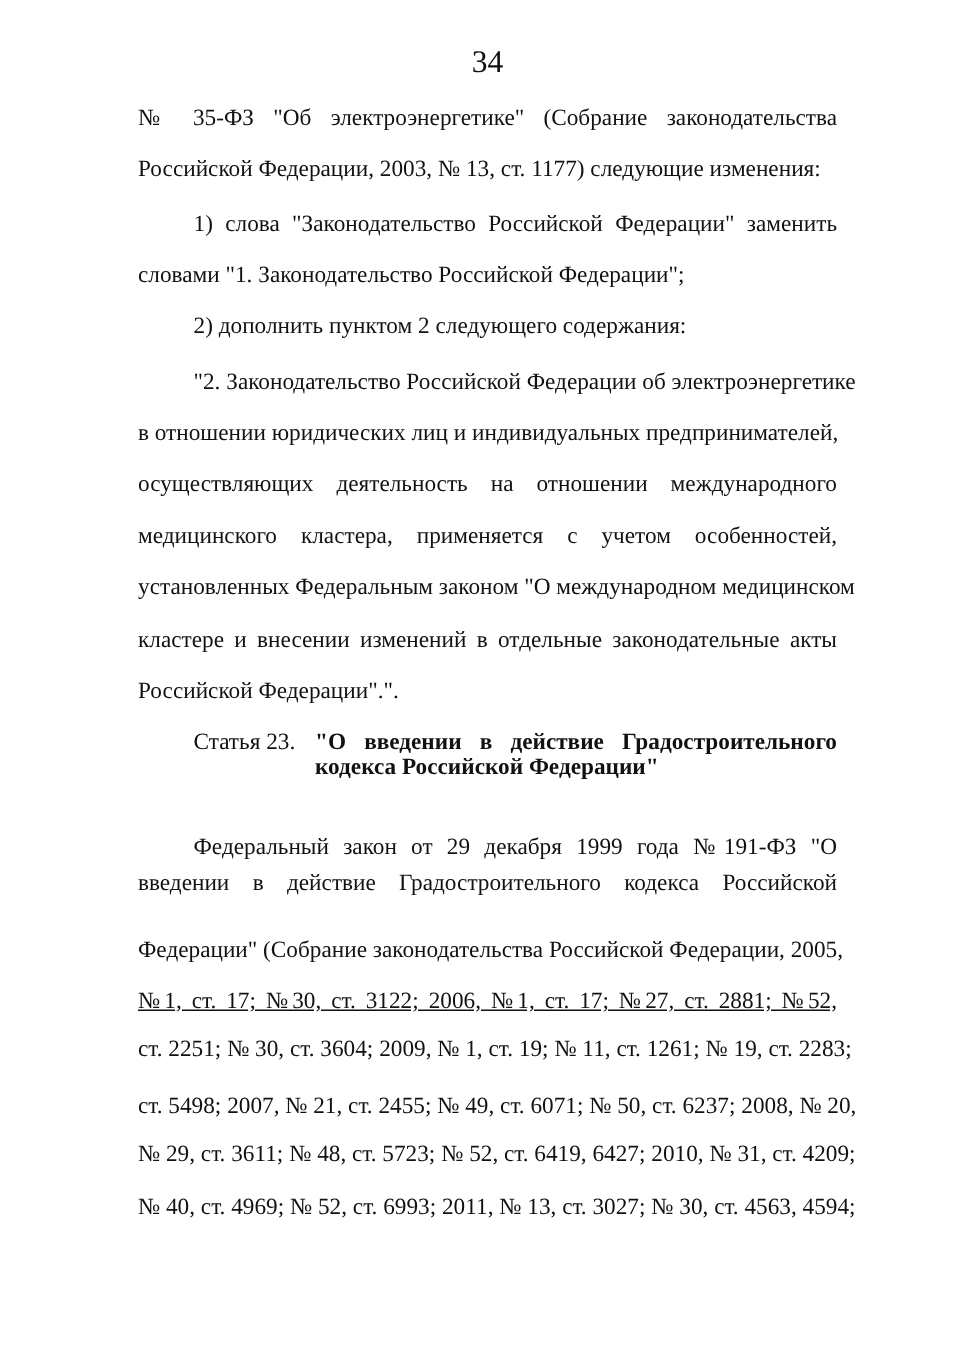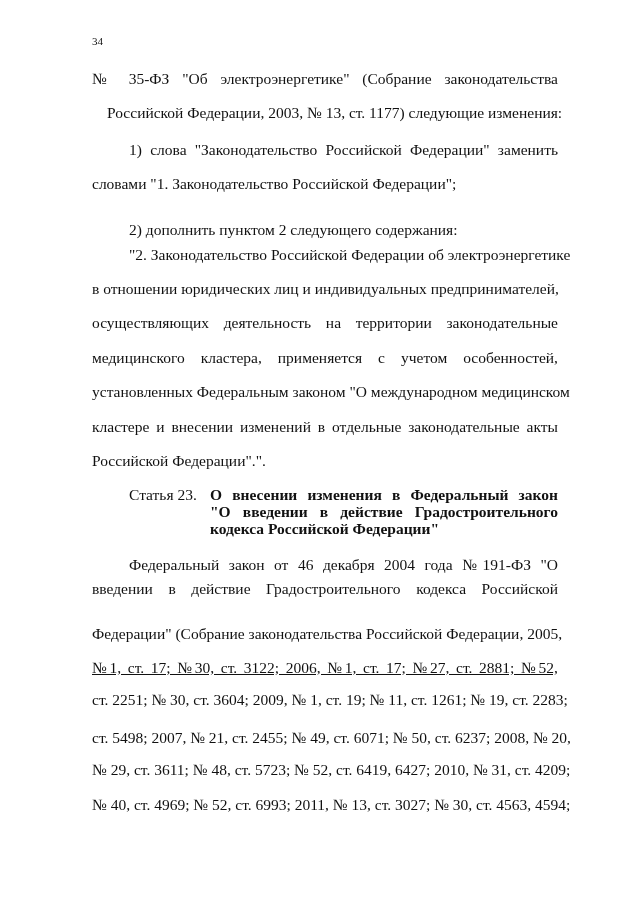--- a/index.html
+++ b/index.html
@@ -19,21 +19,22 @@
       position: absolute;
       left: 92px;
       top: 0;
       width: 466px;
     }
     .page-number {
       position: absolute;
       left: 0;
       width: 466px;
       top: 32px;
-      font-size: 11px;
+      text-align: center;
+      font-size: 21px;
       line-height: 18px;
     }
     .line {
       position: absolute;
       left: 0;
       width: 466px;
       font-size: 15.5px;
       line-height: 18px;
       white-space: nowrap;
     }
@@ -70,45 +71,44 @@
     }
   </style>
 </head>
 <body>
 
 <div class="page">
 
   <div class="page-number">34</div>
 
   <div class="line justify" style="top:70px;">№   35-ФЗ   "Об   электроэнергетике"   (Собрание   законодательства</div>
-  <div class="line left" style="top:104px;margin-left:15px;">Российской Федерации, 2003, № 13, ст. 1177) следующие изменения:</div>
+  <div class="line left" style="top:104px;">Российской Федерации, 2003, № 13, ст. 1177) следующие изменения:</div>
 
   <div class="line justify indent" style="top:141px;">1) слова "Законодательство Российской Федерации" заменить</div>
   <div class="line left" style="top:175px;">словами "1. Законодательство Российской Федерации";</div>
 
-  <div class="line left indent" style="top:221px;">2) дополнить пунктом 2 следующего содержания:</div>
+  <div class="line left indent" style="top:209px;">2) дополнить пунктом 2 следующего содержания:</div>
 
   <div class="line justify indent" style="top:246px;">"2. Законодательство Российской Федерации об электроэнергетике</div>
   <div class="line justify" style="top:280px;">в отношении юридических лиц и индивидуальных предпринимателей,</div>
-  <div class="line justify" style="top:314px;">осуществляющих деятельность на территории законодательные</div>
+  <div class="line justify" style="top:314px;">осуществляющих деятельность на отношении международного</div>
   <div class="line justify" style="top:349px;">медицинского кластера, применяется с учетом особенностей,</div>
   <div class="line justify" style="top:383px;">установленных  Федеральным законом "О международном медицинском</div>
   <div class="line justify" style="top:418px;">кластере и внесении изменений в отдельные законодательные акты</div>
   <div class="line left" style="top:452px;">Российской Федерации".".</div>
 
   <div class="article">
     <span class="article-label">Статья 23.</span>
     <div class="article-title">
-      <span class="tl justify">О внесении изменения в Федеральный закон</span>
       <span class="tl justify">"О введении в действие Градостроительного</span>
       <span class="tl">кодекса Российской Федерации"</span>
     </div>
   </div>
 
-  <div class="line justify indent" style="top:556px;">Федеральный закон от 46 декабря 2004 года №191-ФЗ "О</div>
+  <div class="line justify indent" style="top:556px;">Федеральный закон от 29 декабря 1999 года №191-ФЗ "О</div>
   <div class="line justify" style="top:580px;">введении в действие Градостроительного кодекса Российской</div>
   <div class="line justify" style="top:625px;">Федерации" (Собрание законодательства Российской Федерации, 2005,</div>
   <div class="line justify" style="top:659px;text-decoration:underline;">№1, ст. 17; №30, ст. 3122; 2006, №1, ст. 17; №27, ст. 2881; №52,</div>
   <div class="line justify" style="top:693px;margin-top:36px;">ст. 5498; 2007, № 21, ст. 2455; № 49, ст. 6071; № 50, ст. 6237; 2008, № 20,</div>
   <div class="line justify" style="top:691px;">ст. 2251; № 30, ст. 3604; 2009, № 1, ст. 19; № 11, ст. 1261; № 19, ст. 2283;</div>
   <div class="line justify" style="top:761px;">№ 29, ст. 3611; № 48, ст. 5723; № 52, ст. 6419, 6427; 2010, № 31, ст. 4209;</div>
   <div class="line justify" style="top:796px;">№ 40, ст. 4969; № 52, ст. 6993; 2011, № 13, ст. 3027; № 30, ст. 4563, 4594;</div>
 
 </div>
 

